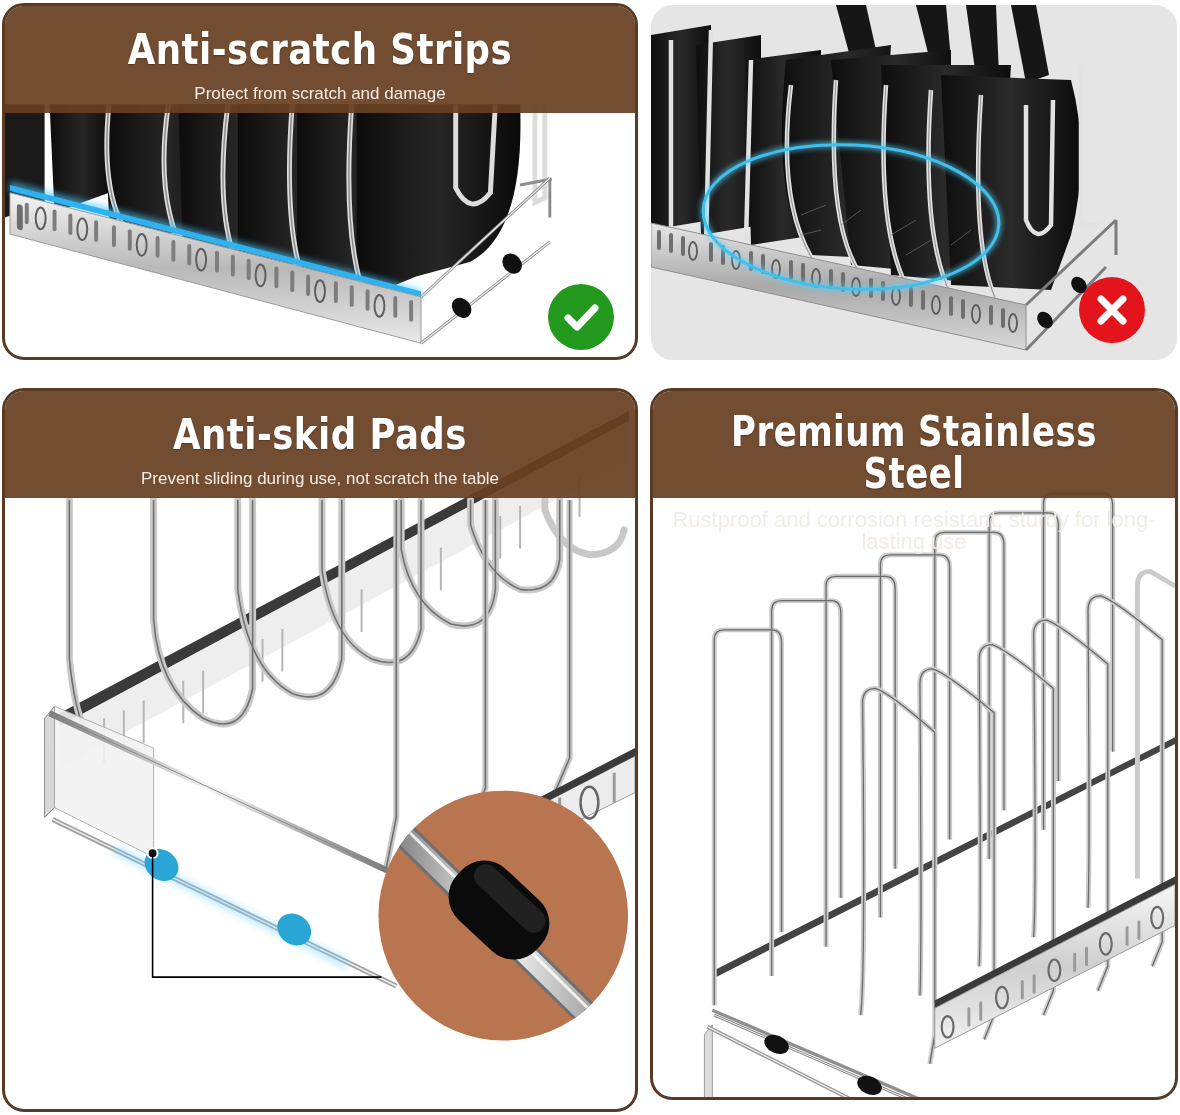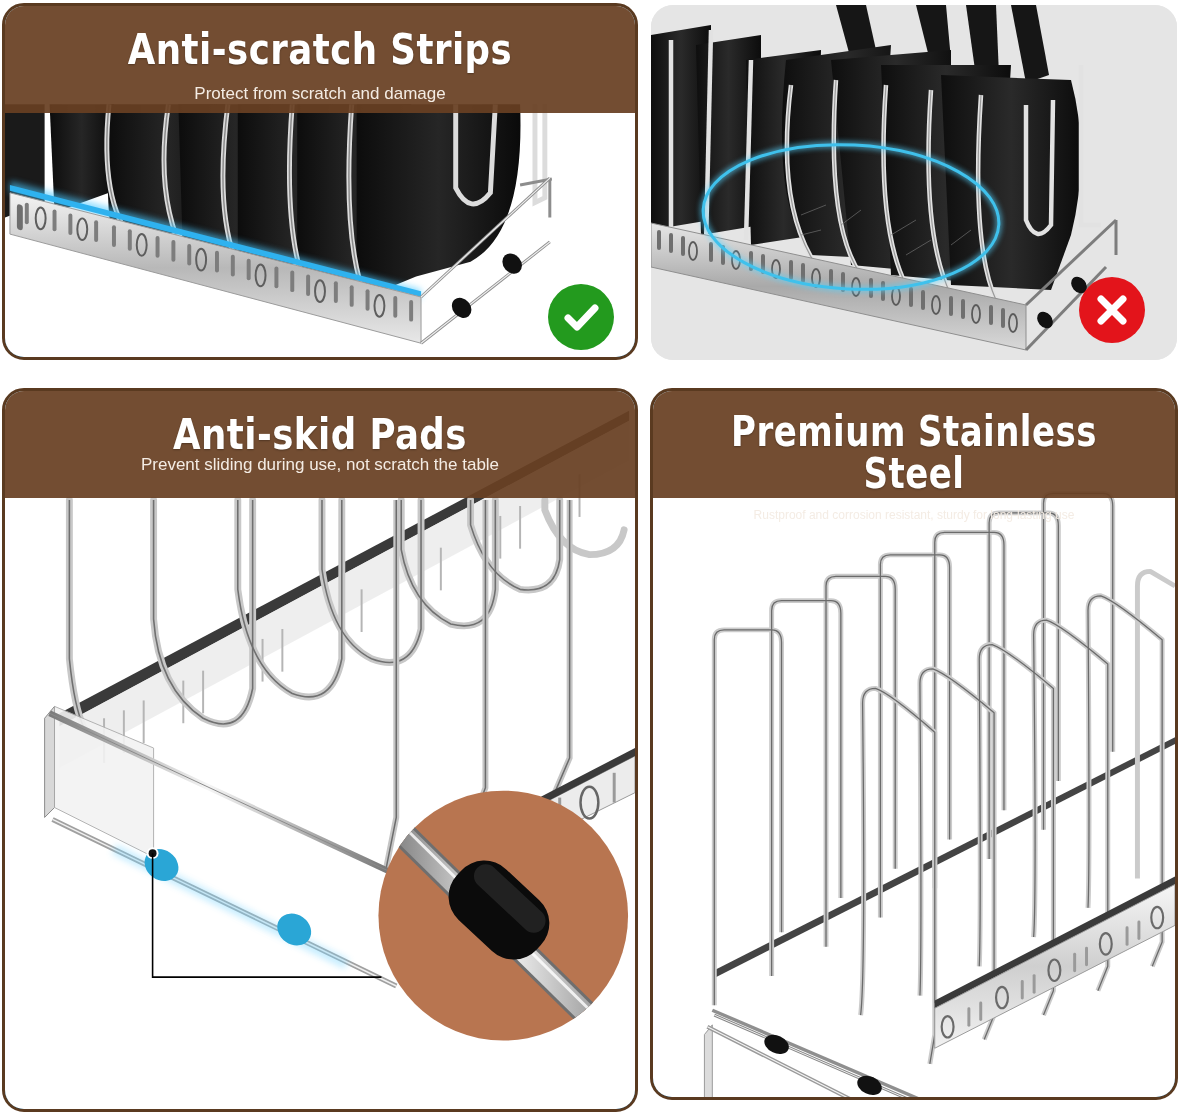--- a/index.html
+++ b/index.html
@@ -44,23 +44,23 @@
   .banner-sub {
     display: block;
     font-family: "Liberation Sans", sans-serif;
     font-size: 17px;
     color: #f4ece4;
     line-height: 1;
   }
   #p1 .banner-title { padding-top: 22px; }
   #p1 .banner-sub { margin-top: 14px; }
   #p3 .banner-title { padding-top: 22px; }
-  #p3 .banner-sub { }
+  #p3 .banner-sub { margin-top: 14px; }
   #p4 .banner-title { padding-top: 20px; font-size: 42px; transform: scaleX(0.9); }
-  #p4 .banner-sub { margin-top: 14px; font-size: 12px; }
+  #p4 .banner-sub { margin-top: 14px; font-size: 22px; }
 
   .scene { position: absolute; left: 0; top: 0; width: 100%; height: 100%; }
 
   .badge {
     position: absolute; border-radius: 50%;
     display: flex; align-items: center; justify-content: center;
     z-index: 6;
   }
   .badge.ok { left: 543px; top: 278px; width: 66px; height: 66px; background: #239a1e; }
   .badge.bad { left: 428px; top: 272px; width: 66px; height: 66px; background: #e3141b; }

